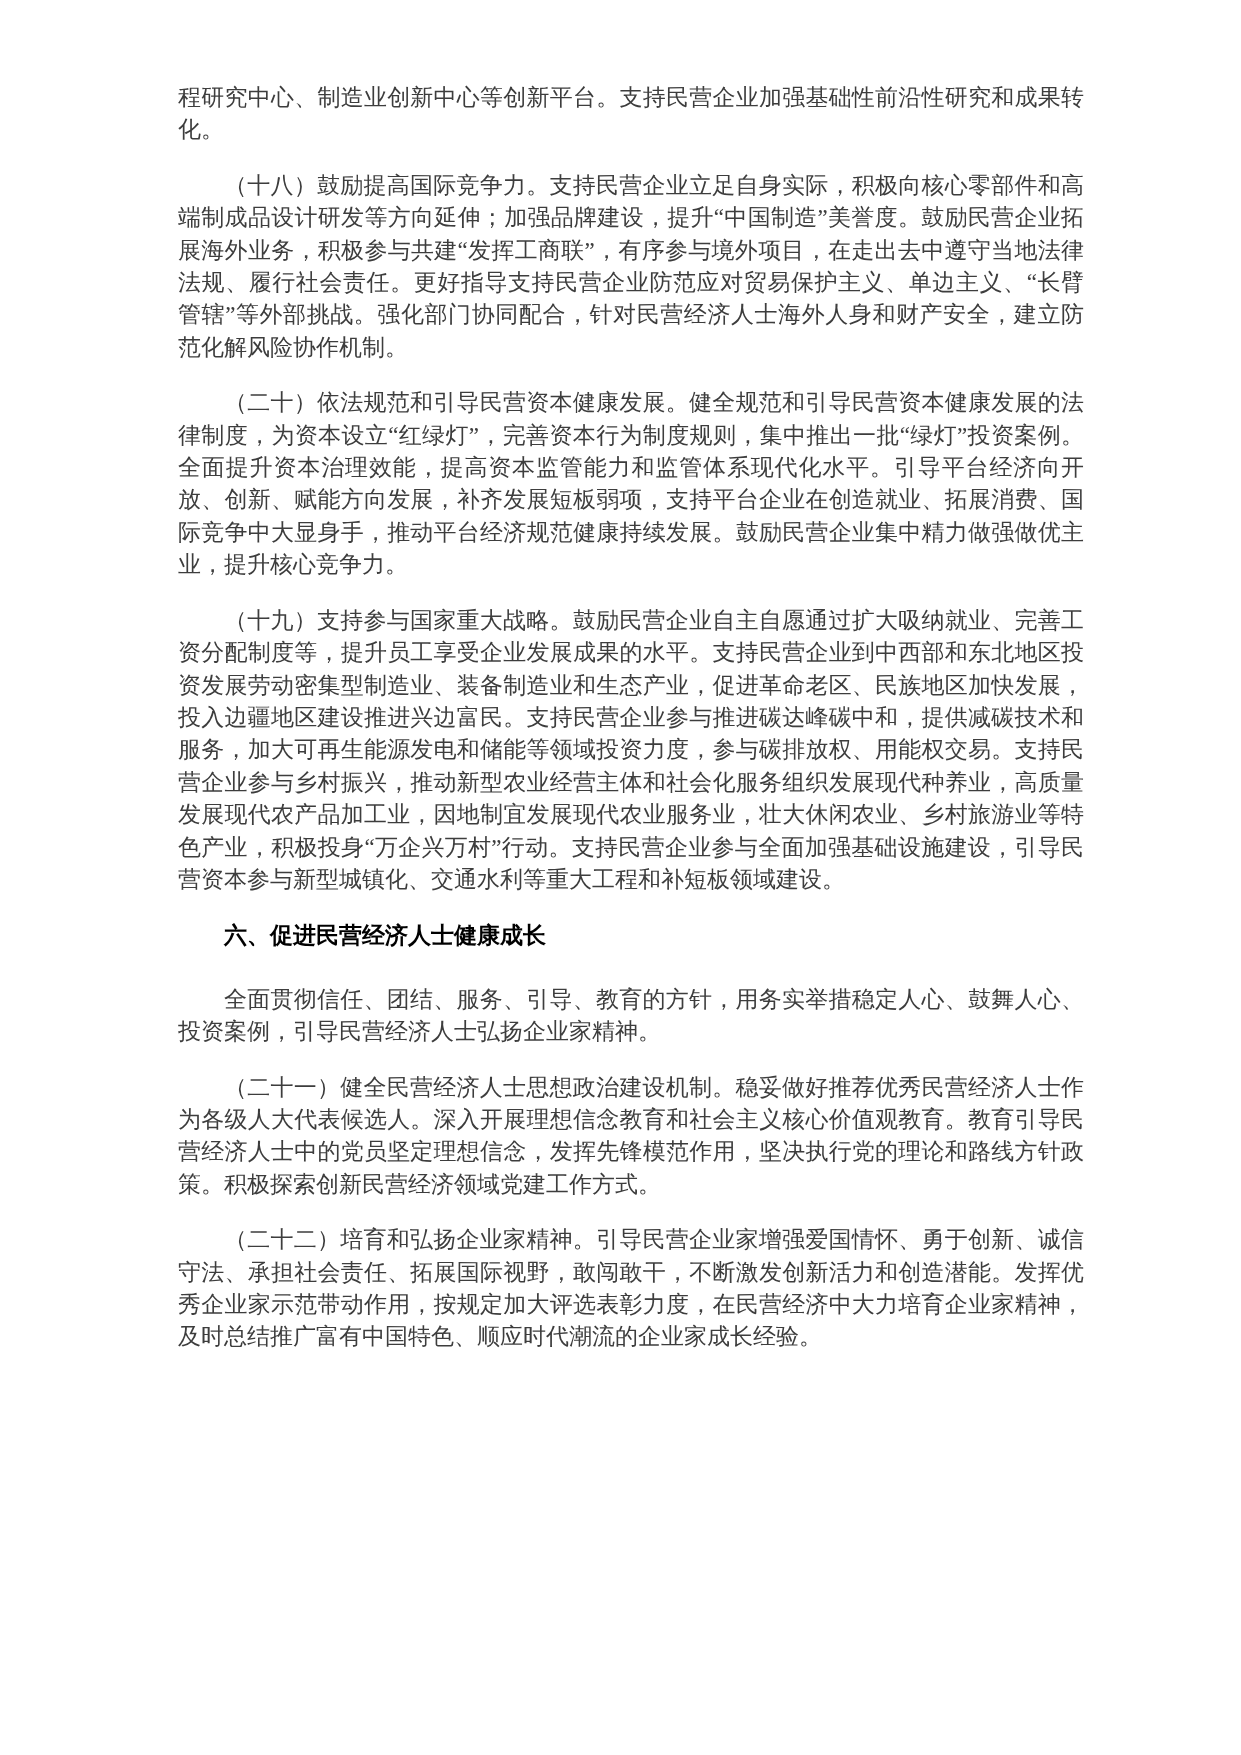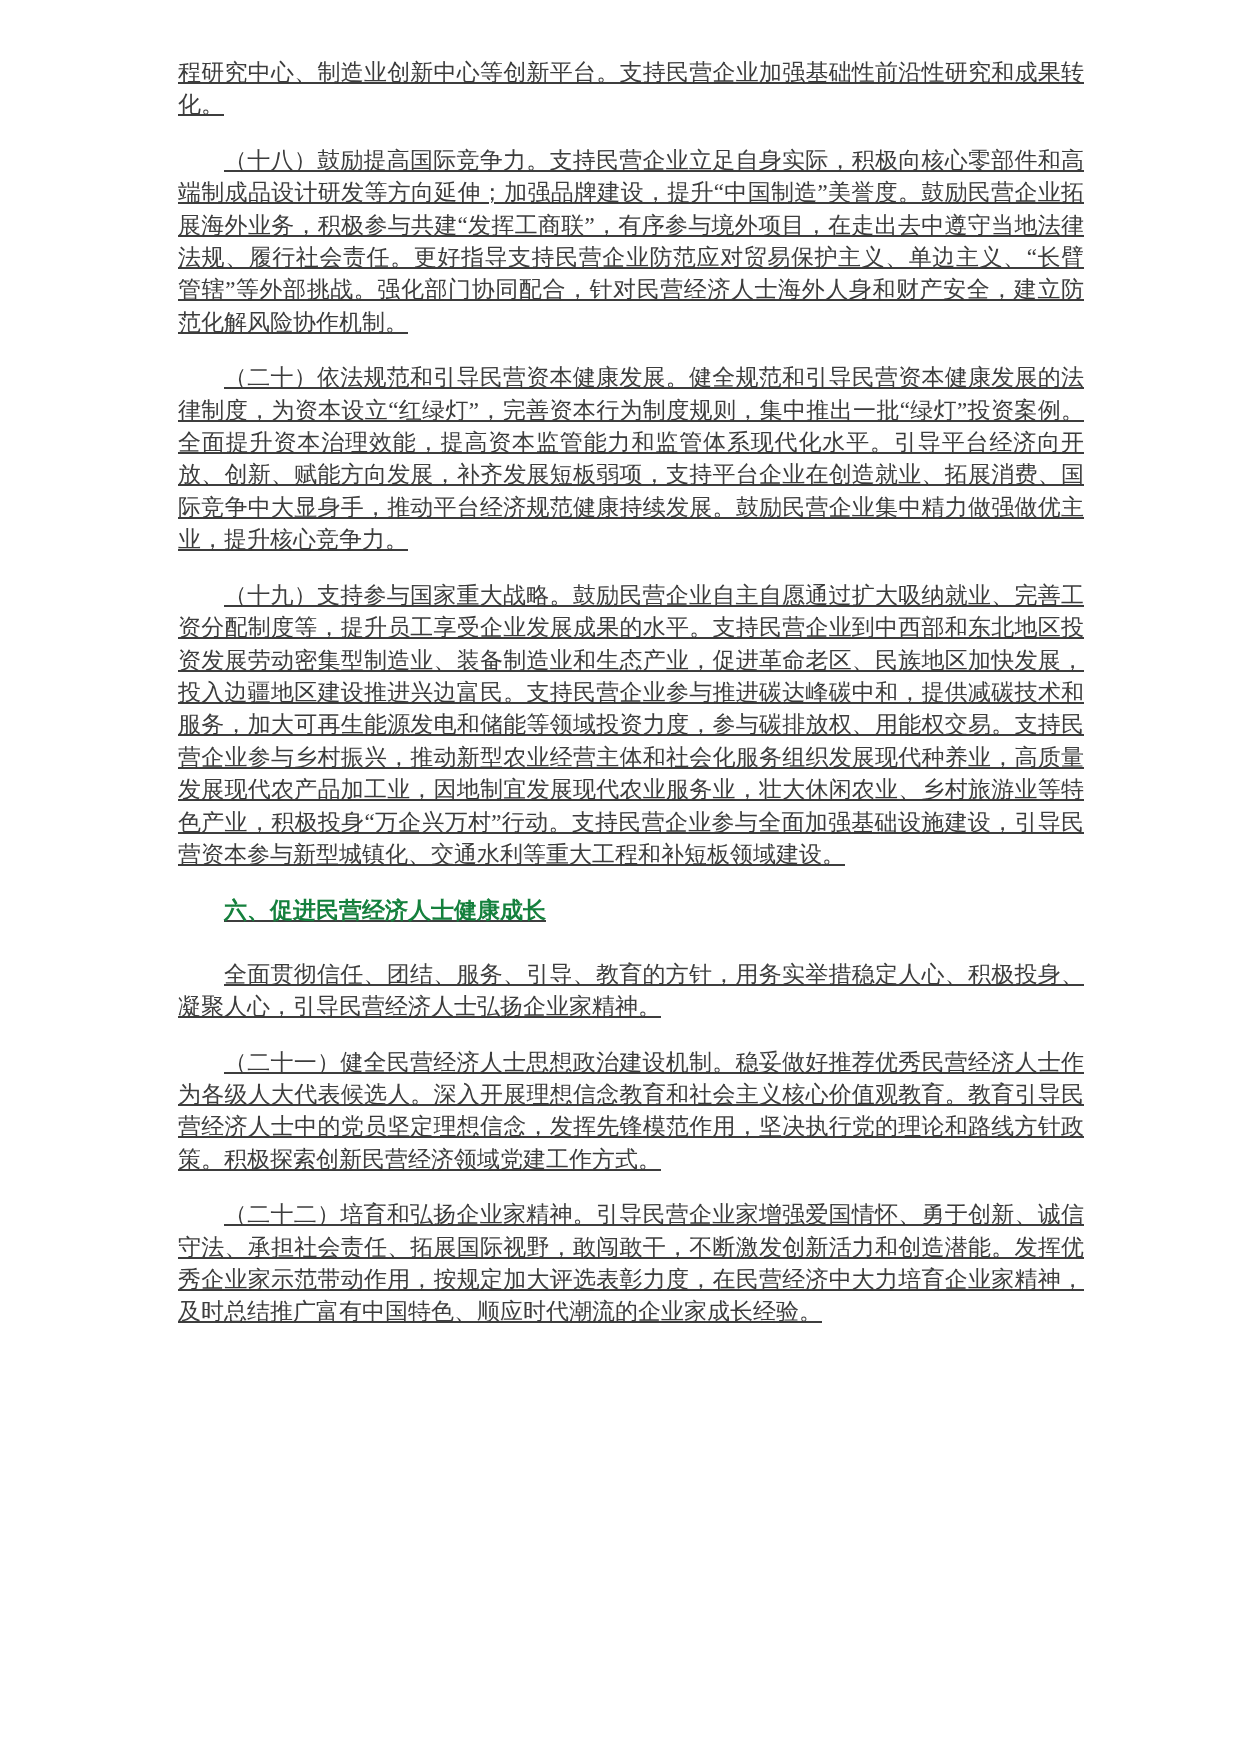--- a/index.html
+++ b/index.html
@@ -10,52 +10,51 @@
     body {
       width: 1241px;
       height: 1755px;
       overflow: hidden;
     }
     .page {
       box-sizing: border-box;
       width: 1241px;
       height: 1755px;
       background: #ffffff;
-      padding: 57px 157px 0 178px;
+      padding: 82px 157px 0 178px;
       color: #3d3d3d;
       font-family: "Liberation Serif", "DejaVu Serif", serif;
       font-size: 23px;
       line-height: 32.4px;
       text-align: justify;
       text-justify: inter-ideograph;
-      text-decoration: underline;
     }
     .para {
       margin: 0 0 23px 0;
       text-indent: 2em;
       word-break: break-all;
     }
     .para.no-indent {
       text-indent: 0;
     }
     .section-heading {
       margin: 0 0 32px 0;
       text-indent: 2em;
       font-family: "Liberation Sans", "DejaVu Sans", sans-serif;
       font-weight: 700;
       font-size: 23px;
       line-height: 32.4px;
-      color: #15803d;
+      color: #000000;
     }
   </style>
 </head>
 <body>
 
 <div class="page">
   <p class="para no-indent">程研究中心、制造业创新中心等创新平台。支持民营企业加强基础性前沿性研究和成果转化。</p>
   <p class="para">（十八）鼓励提高国际竞争力。支持民营企业立足自身实际，积极向核心零部件和高端制成品设计研发等方向延伸；加强品牌建设，提升“中国制造”美誉度。鼓励民营企业拓展海外业务，积极参与共建“发挥工商联”，有序参与境外项目，在走出去中遵守当地法律法规、履行社会责任。更好指导支持民营企业防范应对贸易保护主义、单边主义、“长臂管辖”等外部挑战。强化部门协同配合，针对民营经济人士海外人身和财产安全，建立防范化解风险协作机制。</p>
   <p class="para">（二十）依法规范和引导民营资本健康发展。健全规范和引导民营资本健康发展的法律制度，为资本设立“红绿灯”，完善资本行为制度规则，集中推出一批“绿灯”投资案例。全面提升资本治理效能，提高资本监管能力和监管体系现代化水平。引导平台经济向开放、创新、赋能方向发展，补齐发展短板弱项，支持平台企业在创造就业、拓展消费、国际竞争中大显身手，推动平台经济规范健康持续发展。鼓励民营企业集中精力做强做优主业，提升核心竞争力。</p>
   <p class="para">（十九）支持参与国家重大战略。鼓励民营企业自主自愿通过扩大吸纳就业、完善工资分配制度等，提升员工享受企业发展成果的水平。支持民营企业到中西部和东北地区投资发展劳动密集型制造业、装备制造业和生态产业，促进革命老区、民族地区加快发展，投入边疆地区建设推进兴边富民。支持民营企业参与推进碳达峰碳中和，提供减碳技术和服务，加大可再生能源发电和储能等领域投资力度，参与碳排放权、用能权交易。支持民营企业参与乡村振兴，推动新型农业经营主体和社会化服务组织发展现代种养业，高质量发展现代农产品加工业，因地制宜发展现代农业服务业，壮大休闲农业、乡村旅游业等特色产业，积极投身“万企兴万村”行动。支持民营企业参与全面加强基础设施建设，引导民营资本参与新型城镇化、交通水利等重大工程和补短板领域建设。</p>
   <h2 class="section-heading">六、促进民营经济人士健康成长</h2>
-  <p class="para">全面贯彻信任、团结、服务、引导、教育的方针，用务实举措稳定人心、积极投身、凝聚人心，引导民营经济人士弘扬企业家精神。</p>
+  <p class="para">全面贯彻信任、团结、服务、引导、教育的方针，用务实举措稳定人心、鼓舞人心、投资案例，引导民营经济人士弘扬企业家精神。</p>
   <p class="para">（二十一）健全民营经济人士思想政治建设机制。稳妥做好推荐优秀民营经济人士作为各级人大代表候选人。深入开展理想信念教育和社会主义核心价值观教育。教育引导民营经济人士中的党员坚定理想信念，发挥先锋模范作用，坚决执行党的理论和路线方针政策。积极探索创新民营经济领域党建工作方式。</p>
   <p class="para">（二十二）培育和弘扬企业家精神。引导民营企业家增强爱国情怀、勇于创新、诚信守法、承担社会责任、拓展国际视野，敢闯敢干，不断激发创新活力和创造潜能。发挥优秀企业家示范带动作用，按规定加大评选表彰力度，在民营经济中大力培育企业家精神，及时总结推广富有中国特色、顺应时代潮流的企业家成长经验。</p>
 </div>
 
 </body></html>

